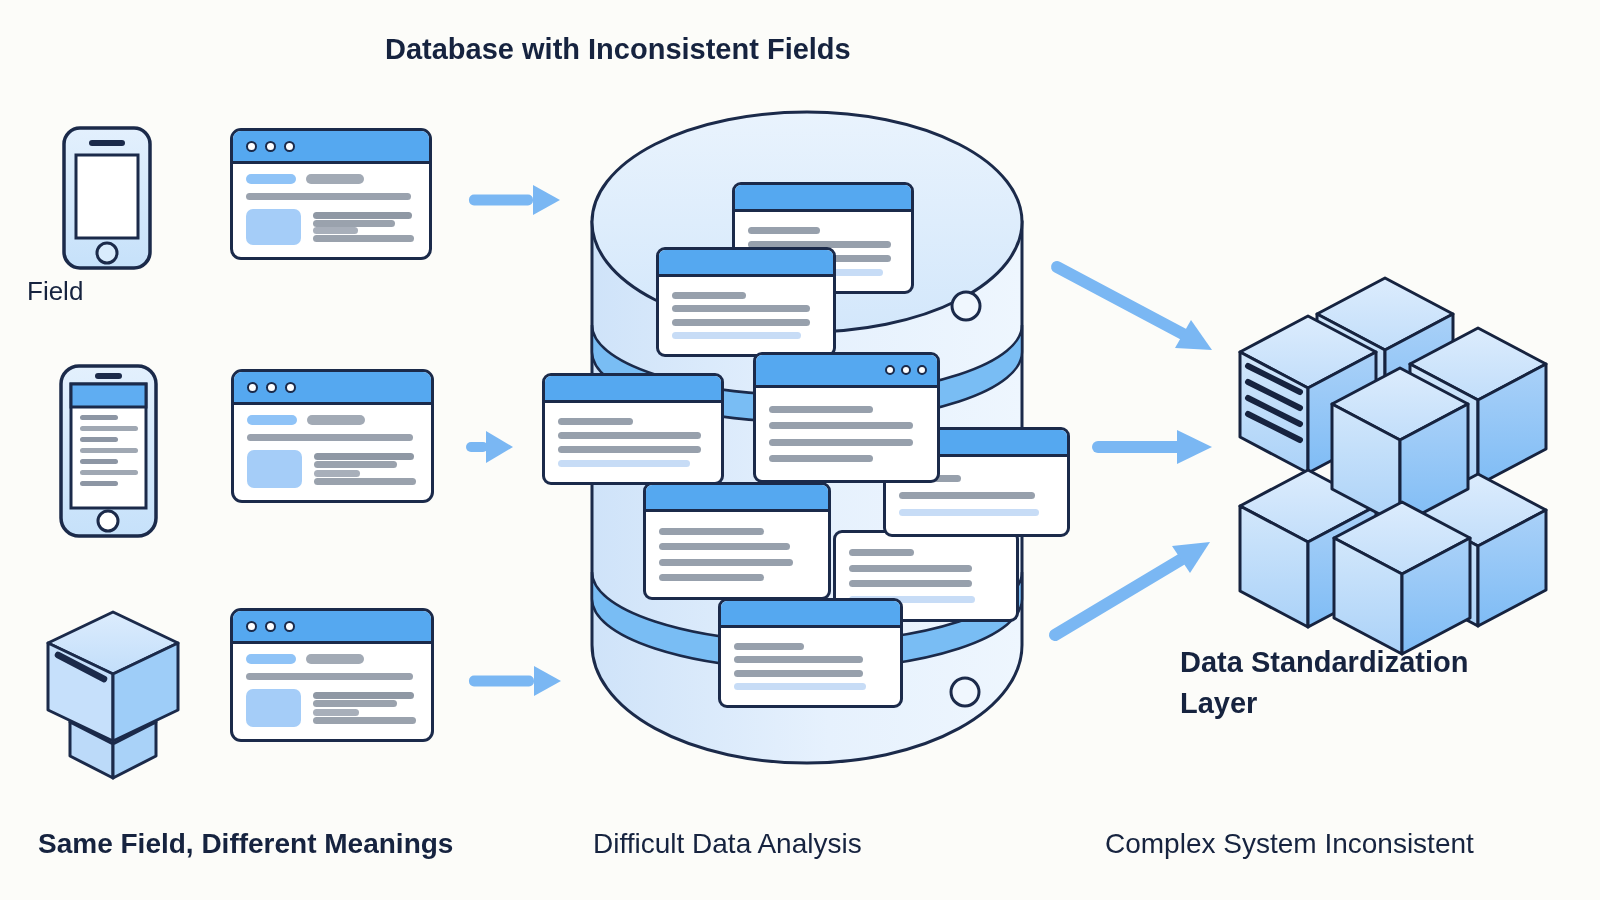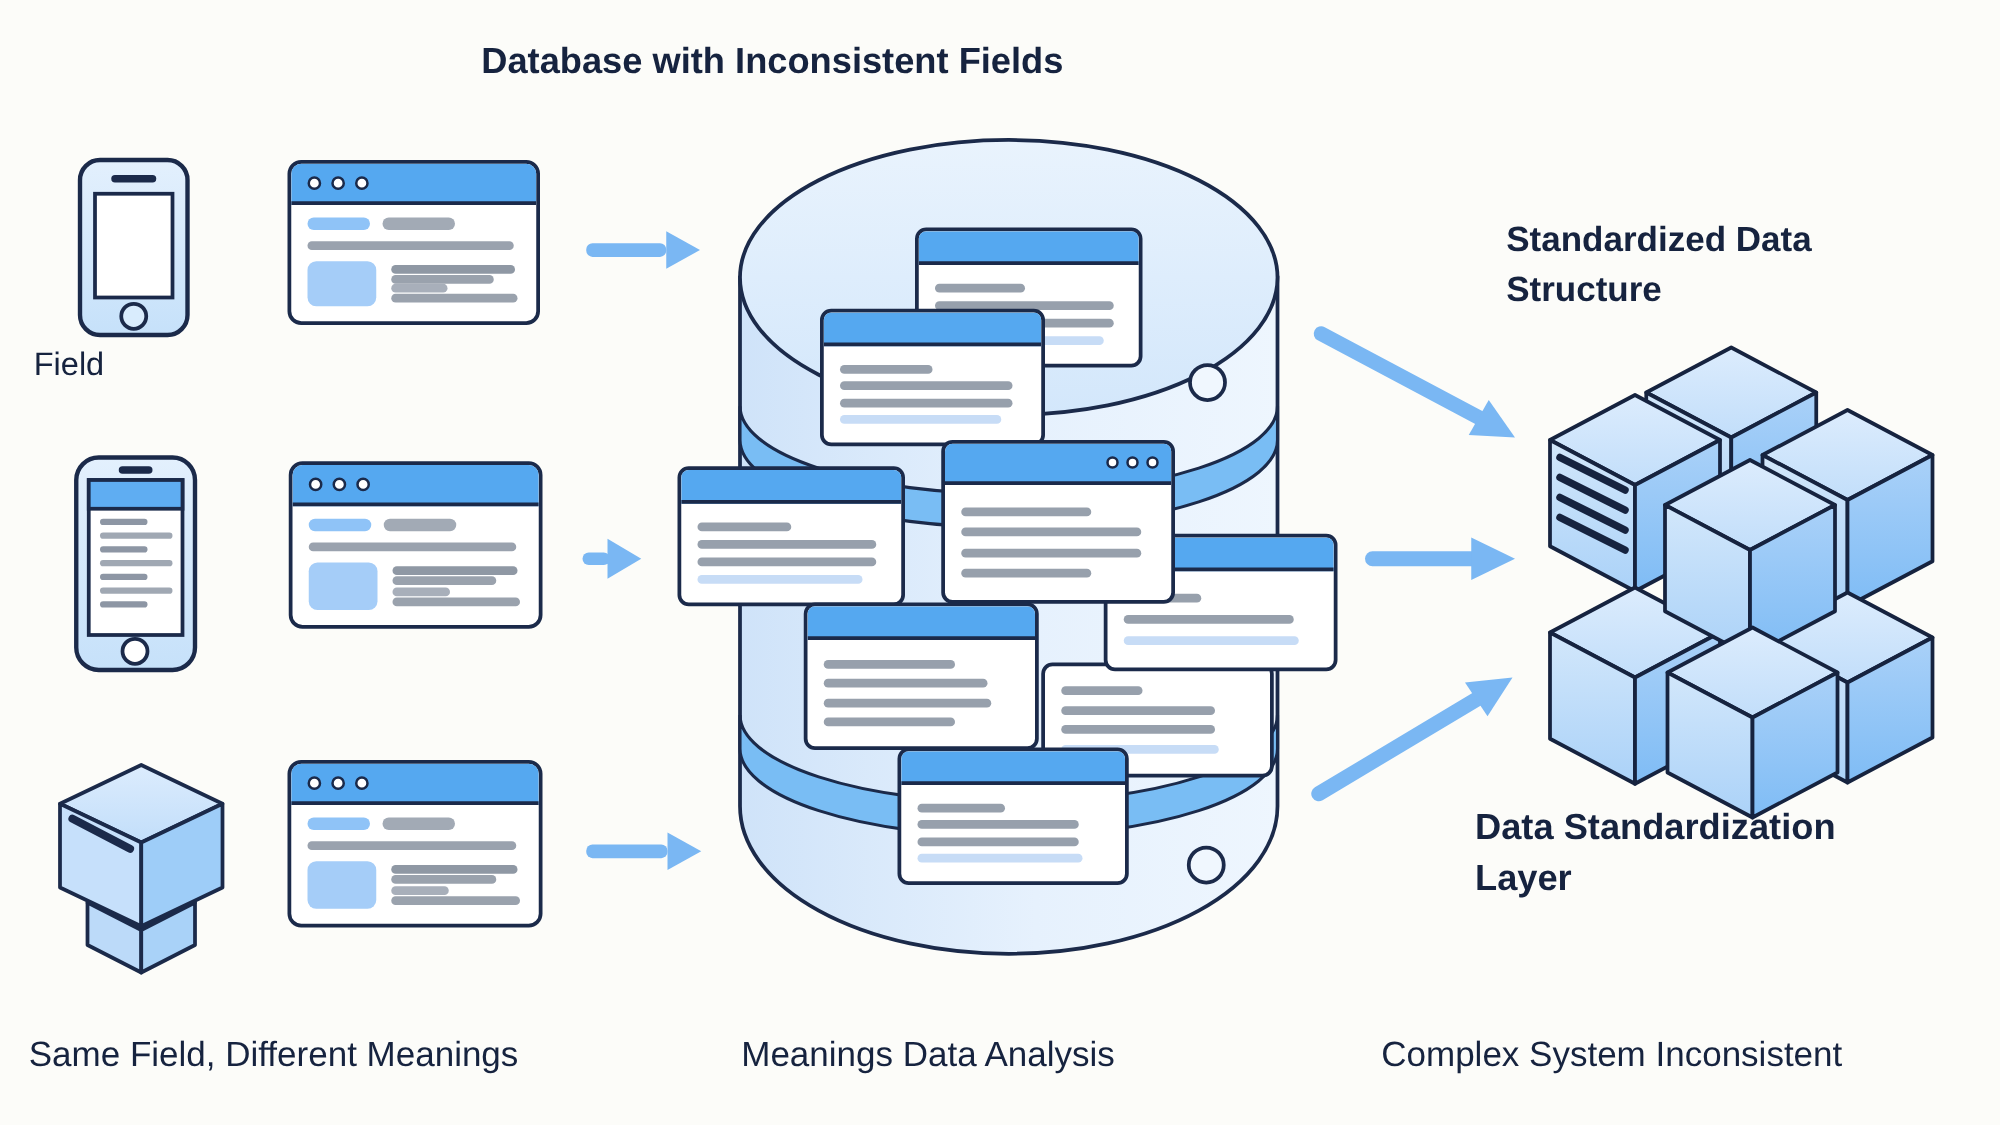--- a/index.html
+++ b/index.html
@@ -181,25 +181,24 @@
       <polygon points="1402,502 1470,538 1402,574 1334,538" fill="url(#gFaceTop)"></polygon>
       <polygon points="1334,538 1402,574 1402,654 1334,618" fill="url(#gFaceLeft)"></polygon>
       <polygon points="1470,538 1402,574 1402,654 1470,618" fill="url(#gFaceRight)"></polygon>
     </g>
   </svg>
 
   <div class="txt title" style="left:385px;top:33px;width:800px;">Database with Inconsistent Fields</div>
 
   <div class="txt devlabel" style="left:27px;top:276px;width:160px;">Field</div>
 
-  <div class="txt rheading" style="left:1205px;top:172px;width:305px;">Standardized Data Structure</div>
   <div class="txt rheading" style="left:1180px;top:642px;width:320px;font-size:29px;">Data Standardization Layer</div>
 
-  <div class="txt caption" style="left:23px;top:828px;width:500px;">Same Field, Different Meanings</div>
-  <div class="txt caption" style="left:593px;top:828px;width:400px;">Meanings Data Analysis</div>
+  <div class="txt caption" style="left:38px;top:828px;width:500px;font-weight:bold;">Same Field, Different Meanings</div>
+  <div class="txt caption" style="left:593px;top:828px;width:400px;">Difficult Data Analysis</div>
   <div class="txt caption" style="left:1105px;top:828px;width:450px;">Complex System Inconsistent</div>
 
   <div class="bcard" style="left:230px;top:128px;width:202px;height:132px;">
     <div class="hd">
       <span class="dot"></span>
         <span class="dot"></span>
         <span class="dot"></span>
     </div>
     <div class="bd">
       <span class="row1">

